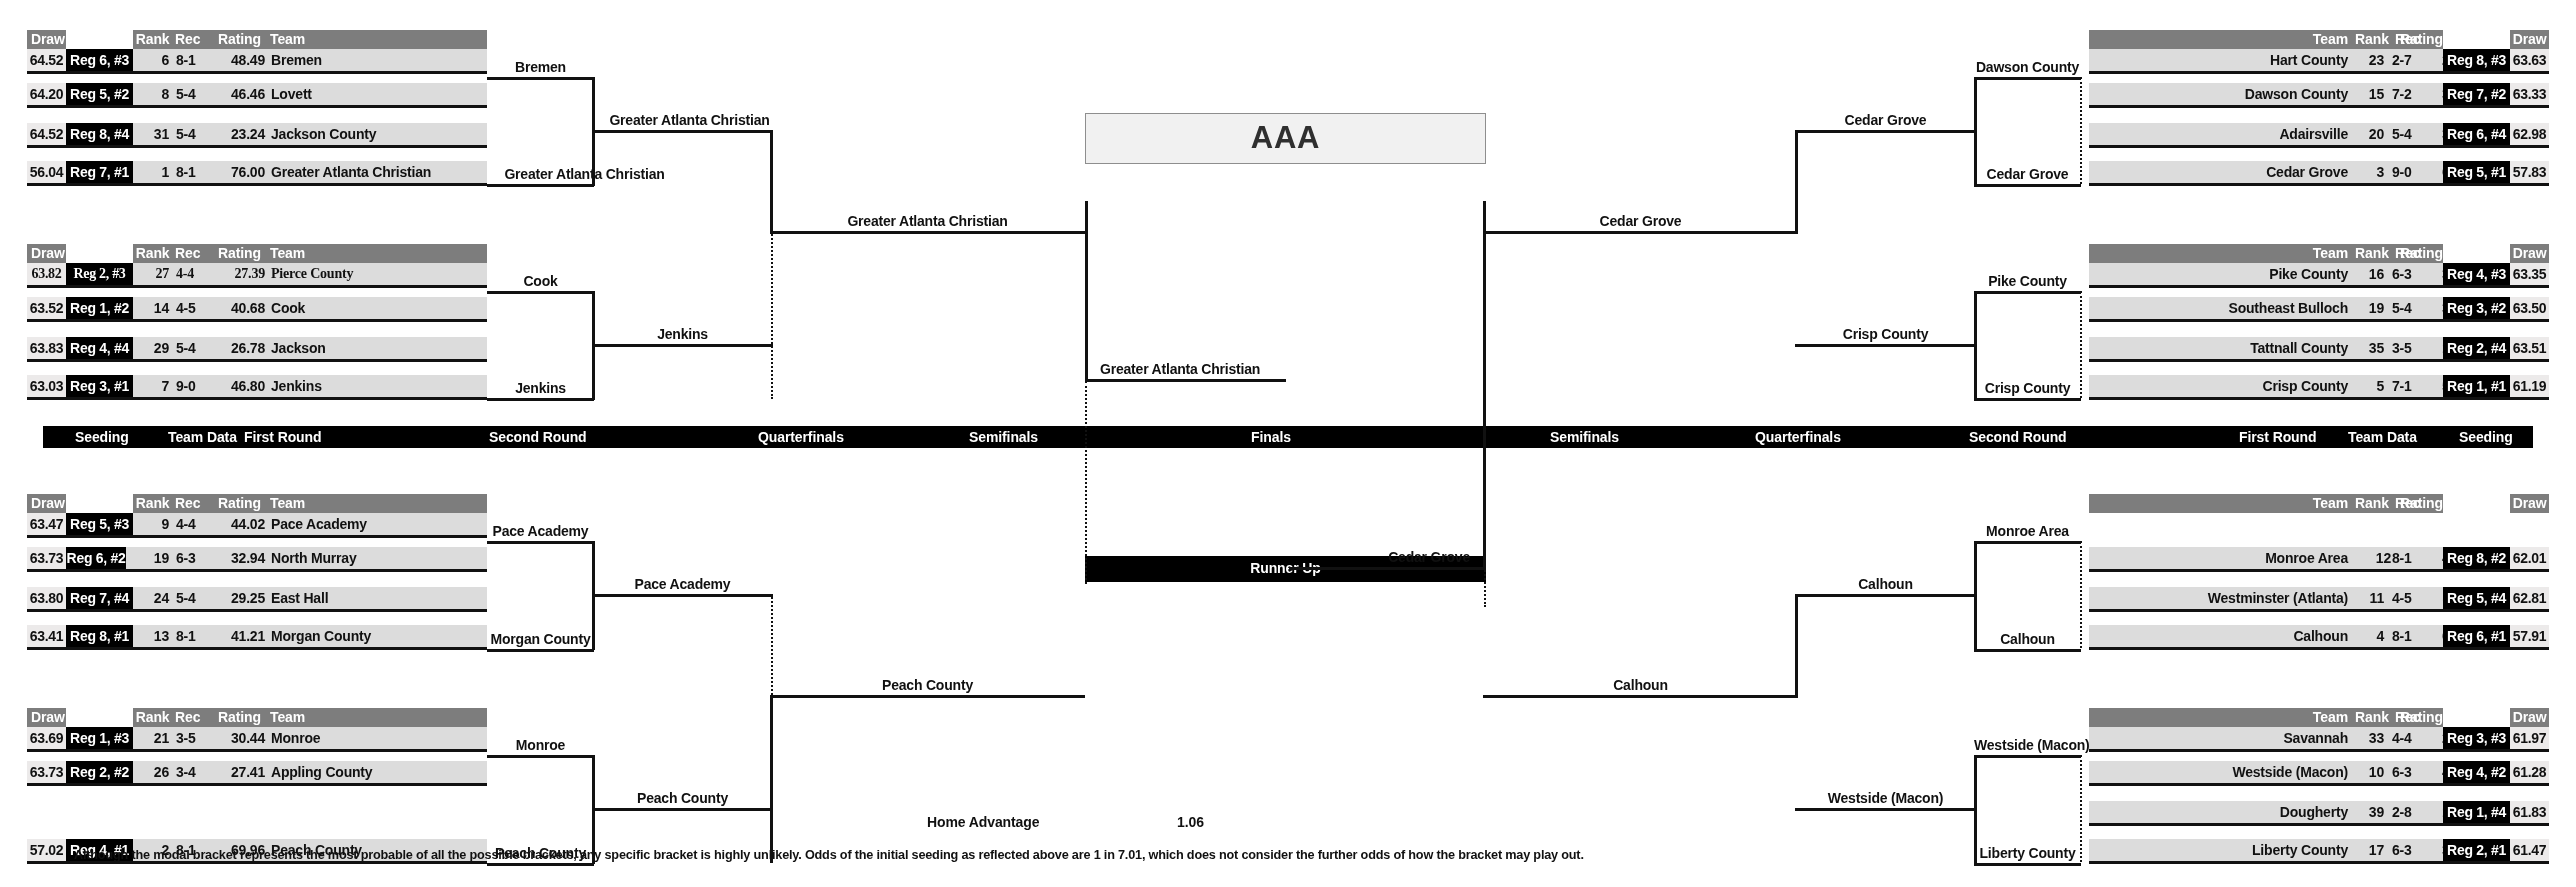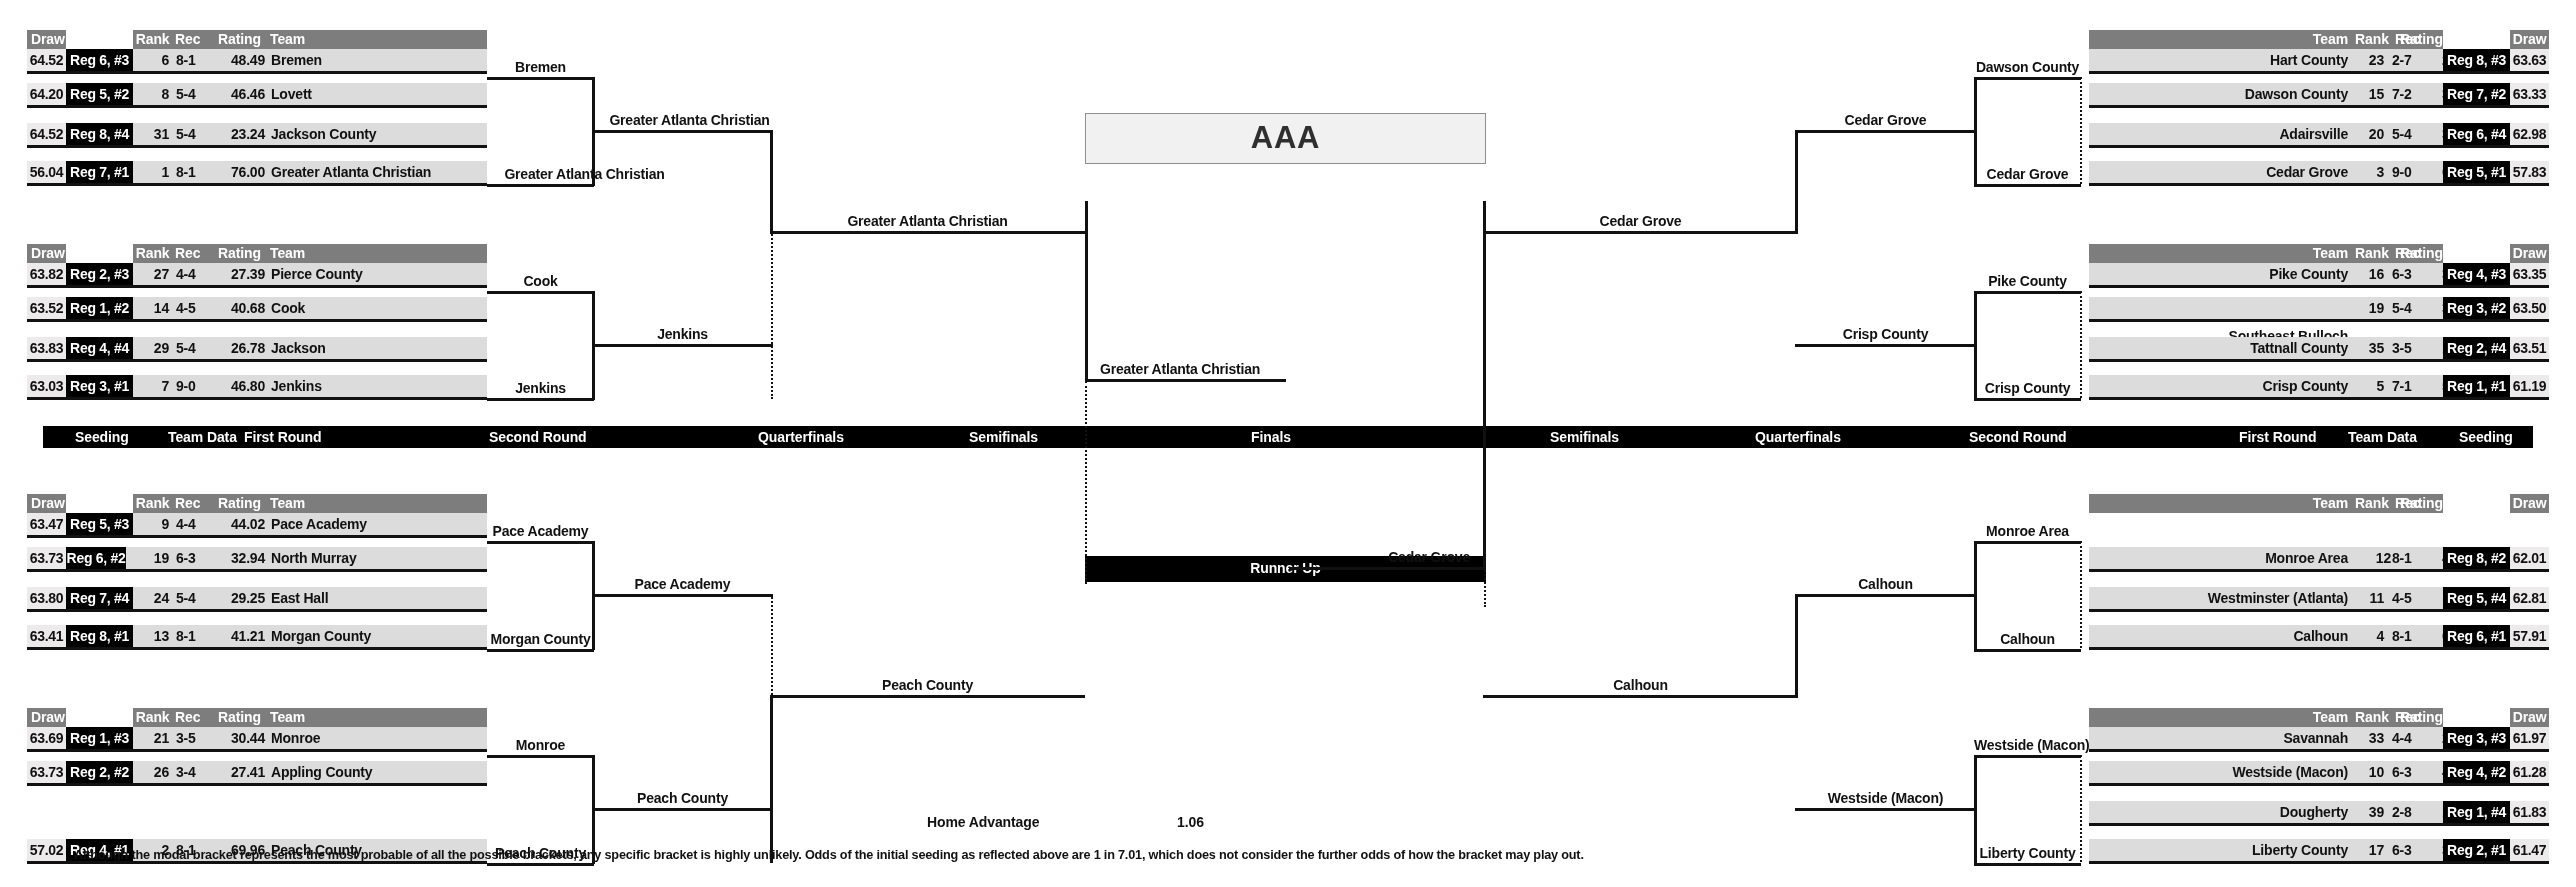--- a/index.html
+++ b/index.html
@@ -399,21 +399,21 @@
       <div class="tblock" style="left:27px; top:244px; width:460px; height:161px;">
         <div class="hdr" style="left:0px; width:39px;">
           <span class="cell al" style="left:4px; width:36px;">Draw</span>
         </div>
         <div class="hdr" style="left:106px; width:354px;">
           <span class="cell al" style="left:2.7px; width:32px;">Rank</span>
           <span class="cell al" style="left:42px; width:29.5px;">Rec</span>
           <span class="cell al" style="left:85px; width:47px;">Rating</span>
           <span class="cell al" style="left:137px; width:134px;">Team</span>
         </div>
-        <div class="row" style="left:0px; top:19px; width:460px;">
+        <div class="row" style="left:0px; top:19px; width:460px;font-family:Liberation Serif, serif;">
           <div class="bar" style="width:460px;"></div>
           <div class="underline" style="width:460px;"></div>
           <div class="drawbox" style="left:0px; width:39px;">63.82</div>
           <div class="seedbox" style="left:39px; width:67px;">Reg 2, #3</div>
           <div class="fld ar" style="left:107px; width:35px;">27</div>
           <div class="fld al" style="left:149px; width:34px;">4-4</div>
           <div class="fld ar" style="left:180px; width:58px;">27.39</div>
           <div class="fld al" style="left:244px; width:215px;">Pierce County</div>
         </div>
         <div class="row" style="left:0px; top:53px; width:460px;">
@@ -608,21 +608,21 @@
           <div class="fld ar" style="left:4px; width:255px;">Pike County</div>
           <div class="fld ar" style="left:263px; width:32px;">16</div>
           <div class="fld al" style="left:303px; width:34px;">6-3</div>
           <div class="fld ar" style="left:331px; width:56px;">38.93</div>
           <div class="seedbox" style="left:354px; width:67px;">Reg 4, #3</div>
           <div class="drawbox" style="left:421px; width:39px;">63.35</div>
         </div>
         <div class="row" style="left:0px; top:53px; width:460px;">
           <div class="bar" style="width:460px;"></div>
           <div class="underline" style="width:460px;"></div>
-          <div class="fld ar" style="left:4px; width:255px;margin-top:28px;">Southeast Bulloch</div>
+          <div class="fld ar" style="left:4px; width:255px;">Southeast Bulloch</div>
           <div class="fld ar" style="left:263px; width:32px;">19</div>
           <div class="fld al" style="left:303px; width:34px;">5-4</div>
           <div class="fld ar" style="left:331px; width:56px;">32.67</div>
           <div class="seedbox" style="left:354px; width:67px;">Reg 3, #2</div>
           <div class="drawbox" style="left:421px; width:39px;">63.50</div>
         </div>
         <div class="row" style="left:0px; top:93px; width:460px;">
           <div class="bar" style="width:460px;"></div>
           <div class="underline" style="width:460px;"></div>
           <div class="fld ar" style="left:4px; width:255px;">Tattnall County</div>

